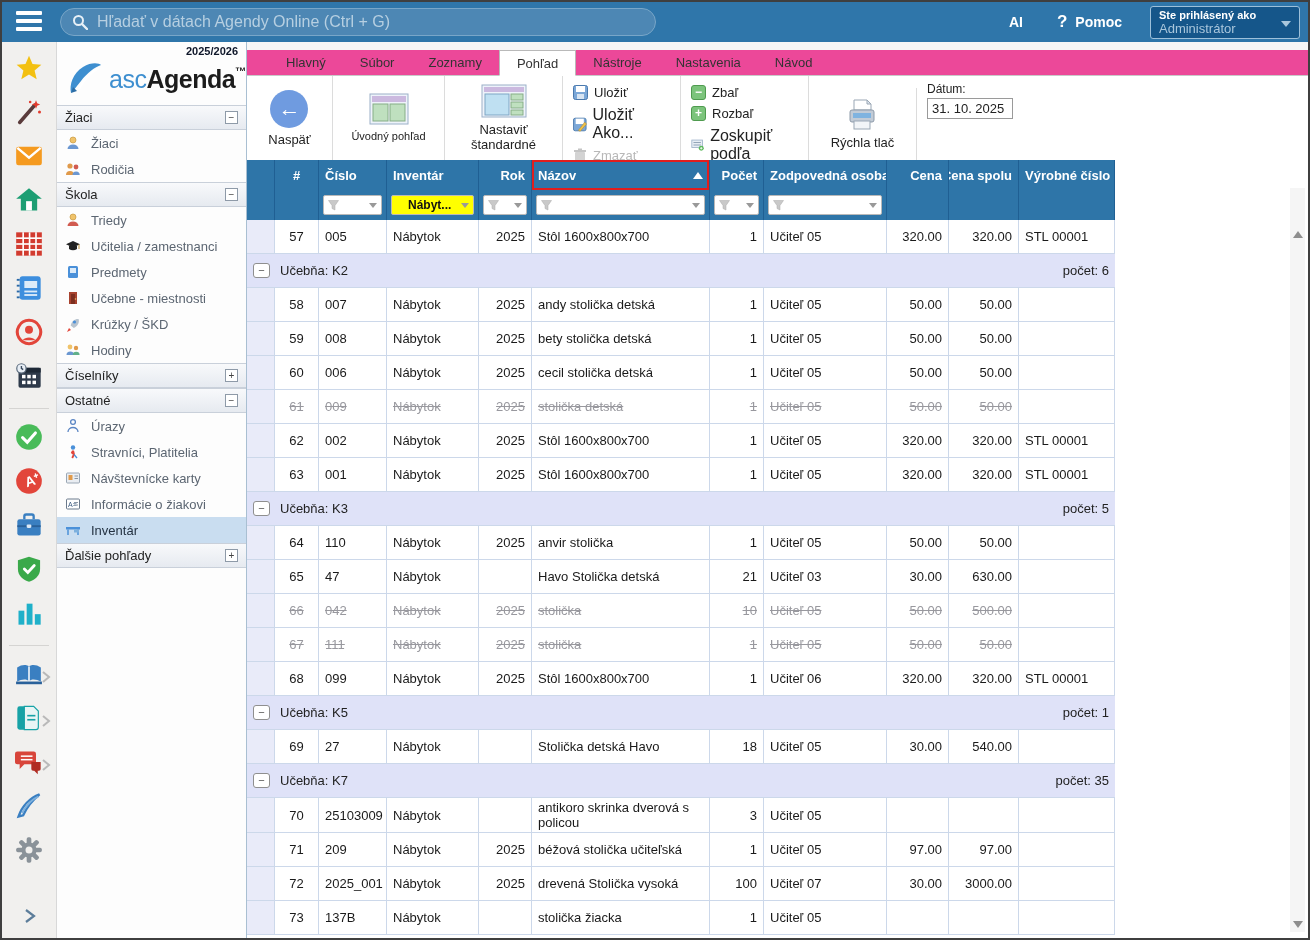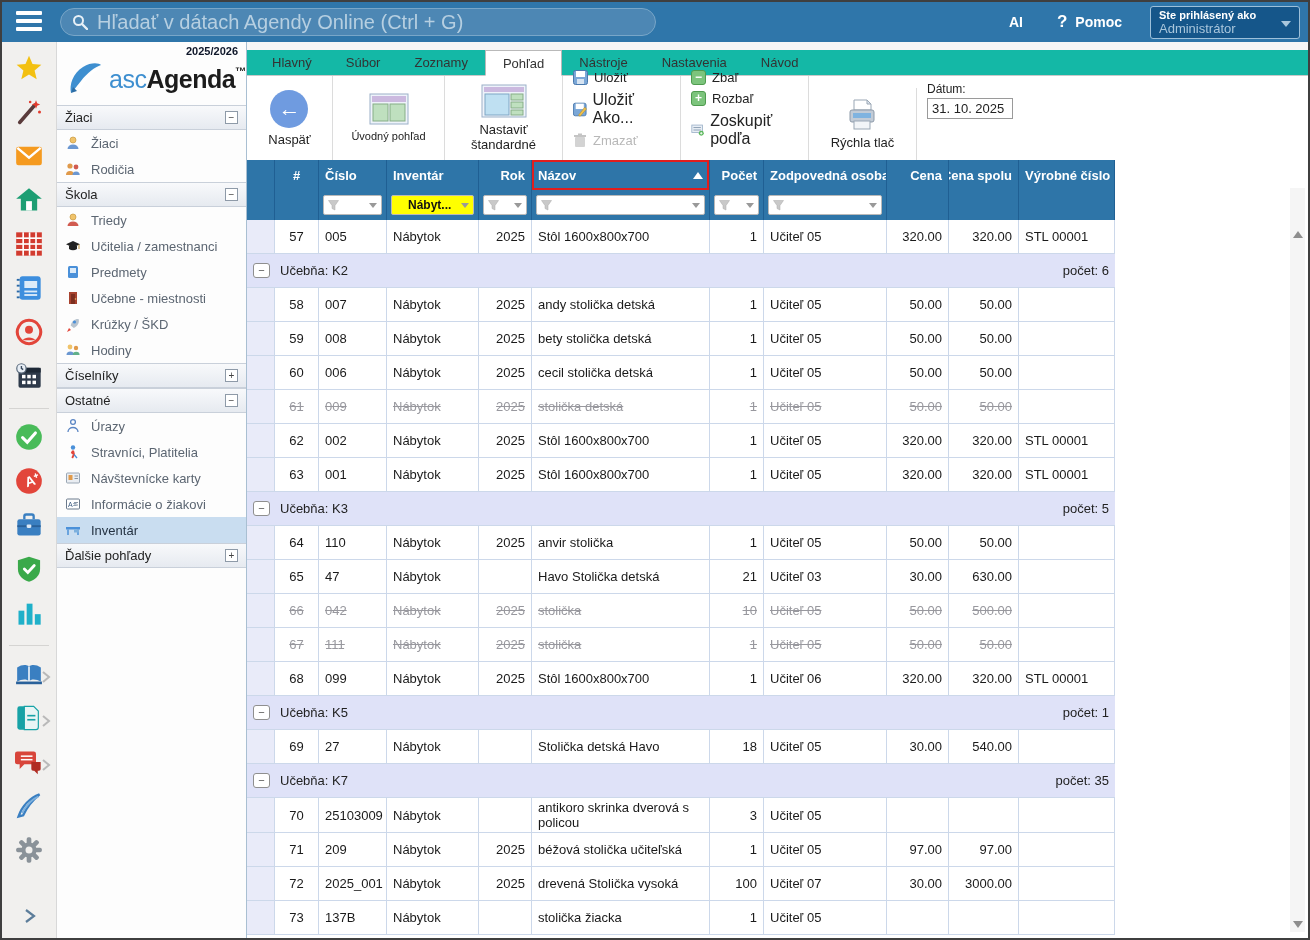--- a/index.html
+++ b/index.html
@@ -6,21 +6,21 @@
   body { font-family:"Liberation Sans", sans-serif; background:#888; }
   .window { position:relative; width:1310px; height:940px; background:#fff;
             border:2px solid #3f3f3f; overflow:hidden; }
 
   
   .topbar { position:absolute; top:0; left:0; right:0; height:40px; background:#2f76aa; z-index:5; }
   .hamburger { position:absolute; left:14px; top:9px; width:26px; height:22px; cursor:pointer; }
   .hamburger i { display:block; height:4px; background:#fff; border-radius:1px; margin-bottom:4px; }
   .searchwrap { position:absolute; left:58px; top:6px; width:596px; height:28px; }
   .searchwrap input { width:100%; height:100%; border-radius:14px; background:#4d87b4;
-      border:1px solid #78a6c8; color:#cfe0ee; padding:0 12px 0 36px; font-size:20px; outline:none;
+      border:1px solid #78a6c8; color:#cfe0ee; padding:0 12px 0 36px; font-size:16px; outline:none;
       font-family:"Liberation Sans", sans-serif; }
   .searchwrap input::placeholder { color:#b6cfe1; }
   .search-glyph { position:absolute; left:12px; top:6px; width:16px; height:16px; }
   .tb-right { position:absolute; right:0; top:0; height:40px; display:flex; align-items:center; }
   .tb-link { color:#fff; font-weight:bold; font-size:14px; margin-right:34px; cursor:pointer; }
   .tb-help { display:flex; align-items:center; gap:8px; margin-right:28px; cursor:pointer; }
   .tb-help .q { color:#fff; font-weight:bold; font-size:17px; }
   .tb-help .lbl { color:#fff; font-weight:bold; font-size:14px; }
   .userbox { width:150px; height:33px; background:#15568a; border:1px solid #9dc0da; border-radius:3px;
       margin-right:8px; padding:2px 8px; position:relative; cursor:pointer; }
@@ -52,27 +52,27 @@
   .m-section .lab { flex:1; font-size:13px; color:#222; }
   .m-toggle { width:13px; height:13px; border:1px solid #8e9aa8; background:#fff; font-size:10px; line-height:11px;
       text-align:center; color:#444; }
   .m-item { height:26px; display:flex; align-items:center; padding:0 8px; font-size:13px; color:#5c6672; cursor:pointer; }
   .m-item.sel { background:#c9ddf0; color:#243242; }
   .m-item .mi { width:18px; height:16px; margin-right:8px; flex:0 0 18px; }
 
   
   .main { position:absolute; top:40px; left:245px; right:0; bottom:0; background:#fff; }
   .tabstrip-gap { height:8px; background:#f7f7f7; }
-  .tabs { height:26px; background:#14b8a6; border-bottom:1px solid #c9c9c9; display:flex; padding-left:8px; }
+  .tabs { height:26px; background:#ec4899; border-bottom:1px solid #c9c9c9; display:flex; padding-left:22px; }
   .tab { padding:0 17px; line-height:25px; font-size:13px; color:#333; cursor:pointer; }
   .tab.active { background:#fff; border:1px solid #b9b9b9; border-bottom:1px solid #fff; margin-bottom:-1px; }
 
   .ribbon { height:84px; background:#fff; display:flex; align-items:stretch; }
   .rgroup { border-right:1px solid #dcdcdc; padding:6px 10px; display:flex; flex-direction:column; align-items:center; }
-  .rgroup.col { align-items:flex-start; justify-content:flex-end; padding-top:24px; }
+  .rgroup.col { align-items:flex-start; justify-content:center; padding-top:24px; }
   .big-btn { display:flex; flex-direction:column; align-items:center; cursor:pointer; }
   .big-btn .cap { font-size:13px; color:#222; margin-top:4px; text-align:center; line-height:15px; }
   .back-circle { width:38px; height:38px; border-radius:50%; background:#6f9be0; color:#fff;
       font-size:22px; font-weight:bold; display:flex; align-items:center; justify-content:center; }
   .small-btn { display:flex; align-items:center; gap:6px; font-size:13px; color:#222; margin-bottom:6px; cursor:pointer; }
   .small-btn.sm { font-size:16px; }
   .small-btn.disabled { color:#b8b8b8; cursor:default; }
   .gsq { width:15px; height:15px; border-radius:3px; background:#7cc47c; border:1px solid #4f9b4f; color:#fff;
       font-weight:bold; font-size:12px; line-height:13px; text-align:center; }
   .date-group { padding:6px 10px; display:flex; flex-direction:column; }

